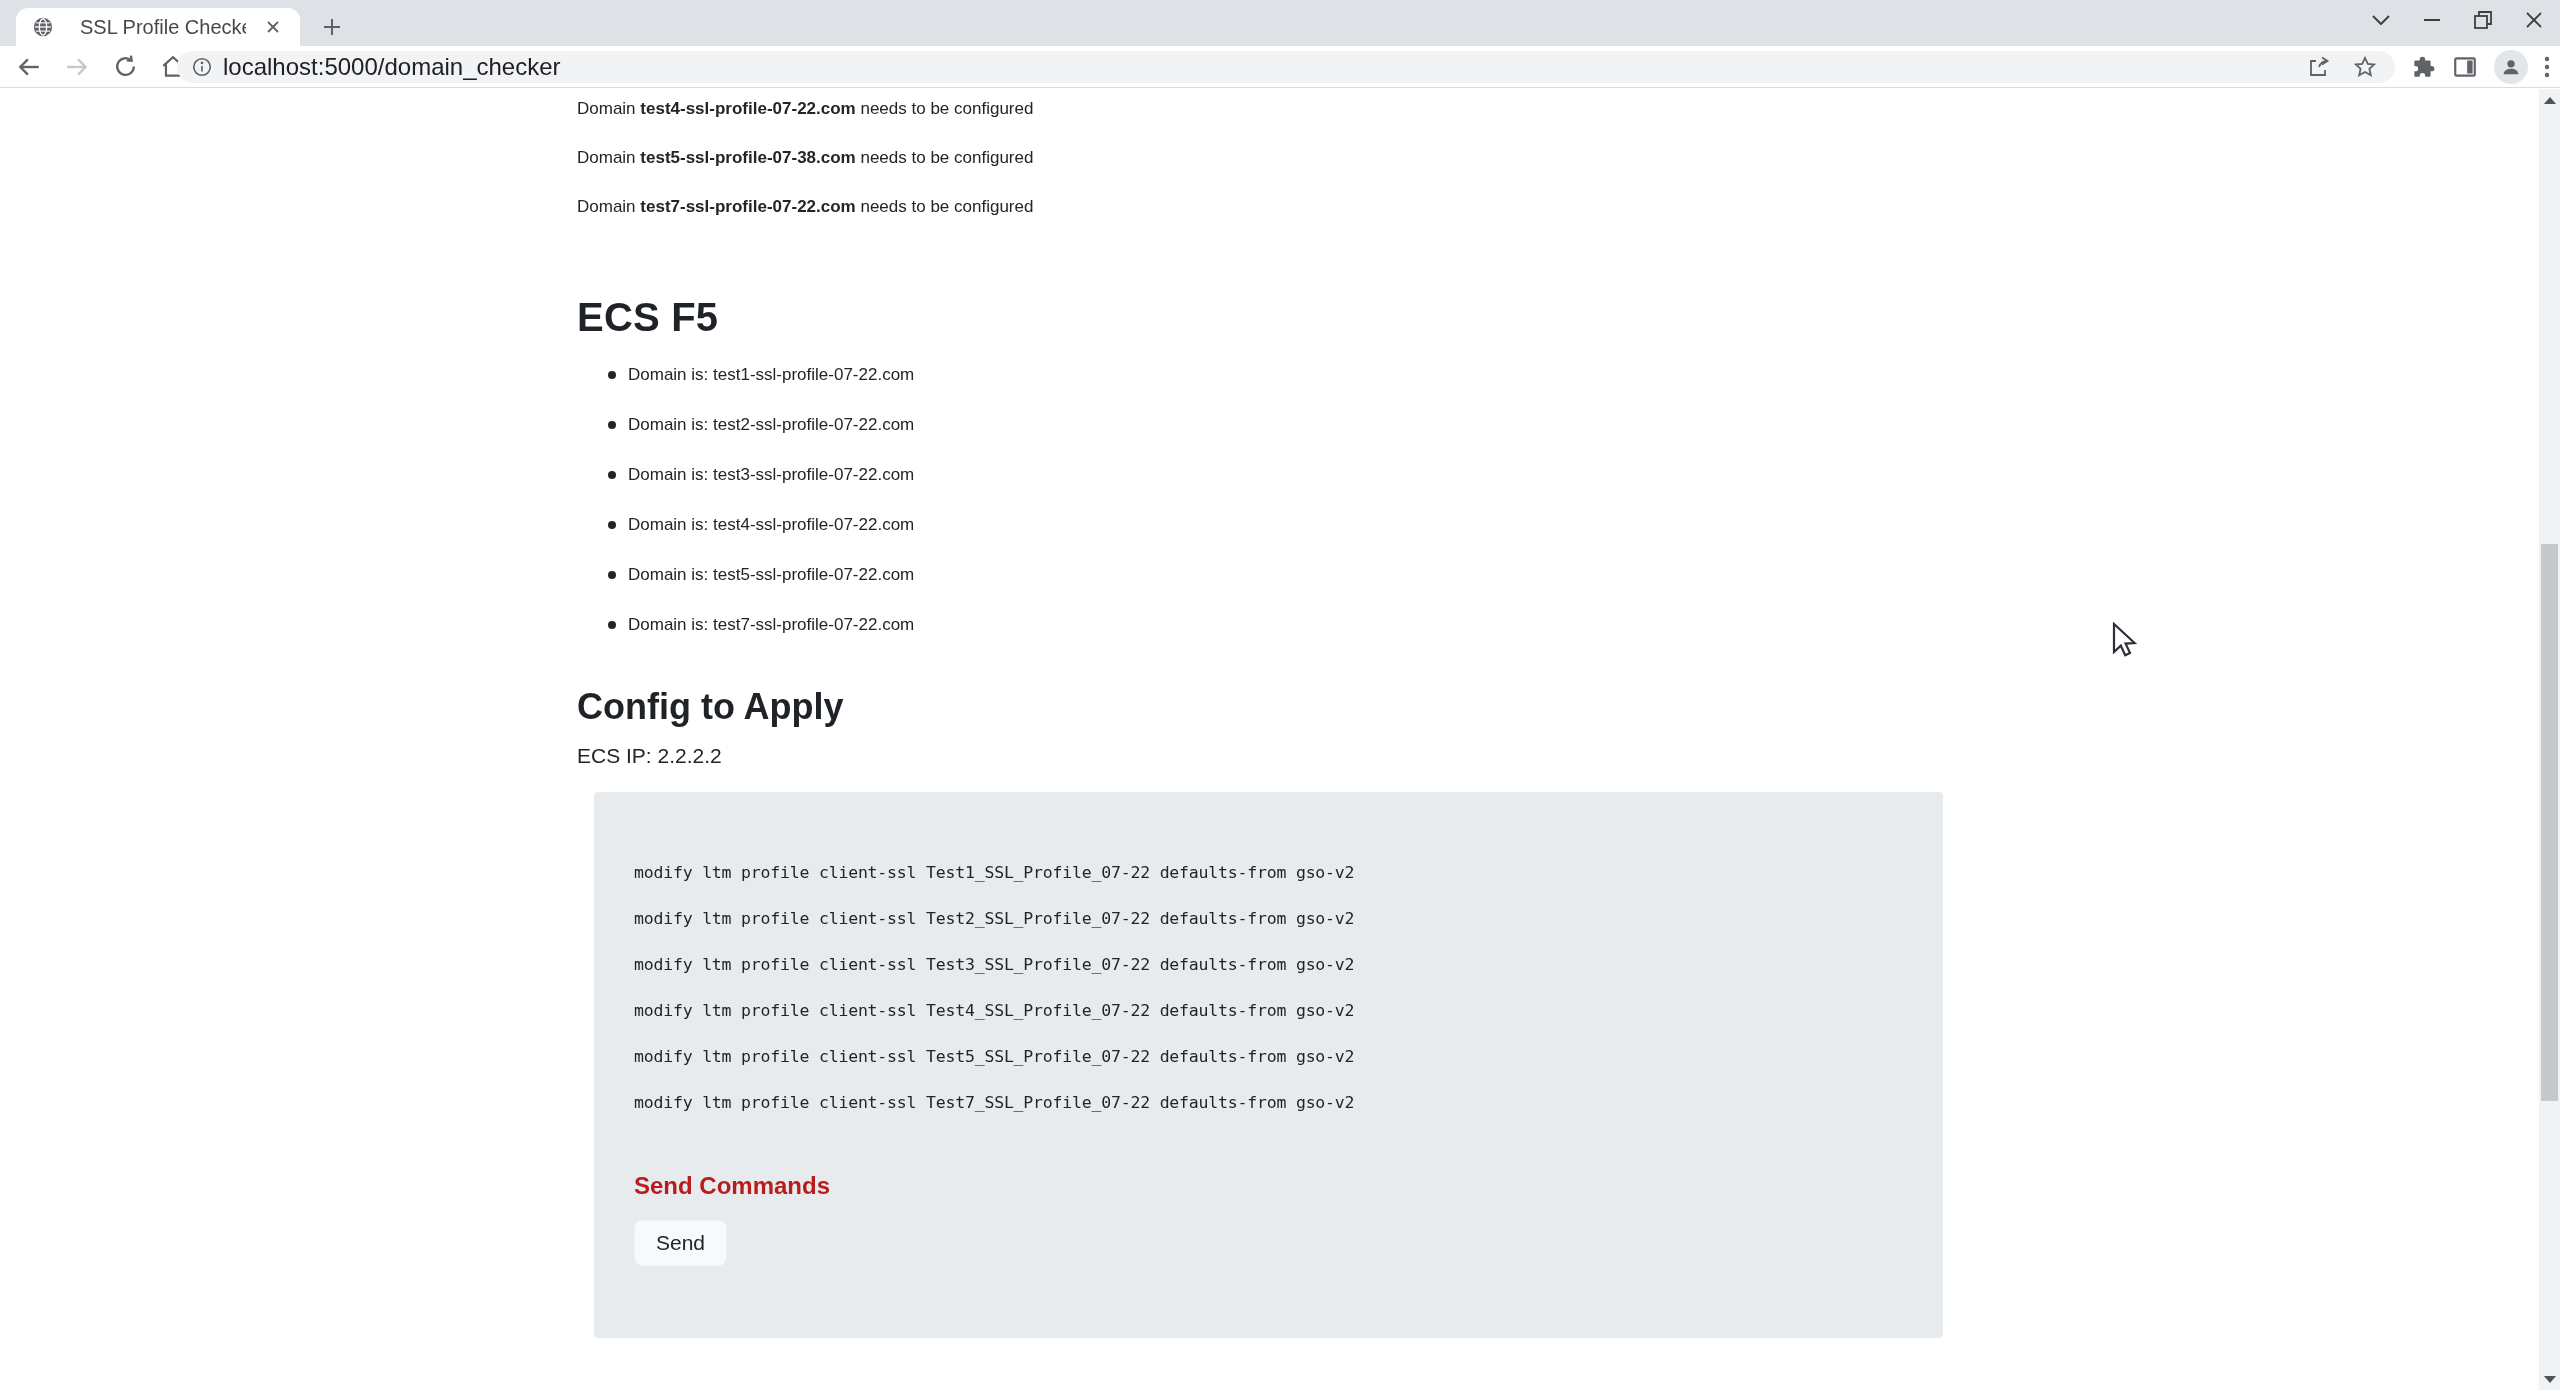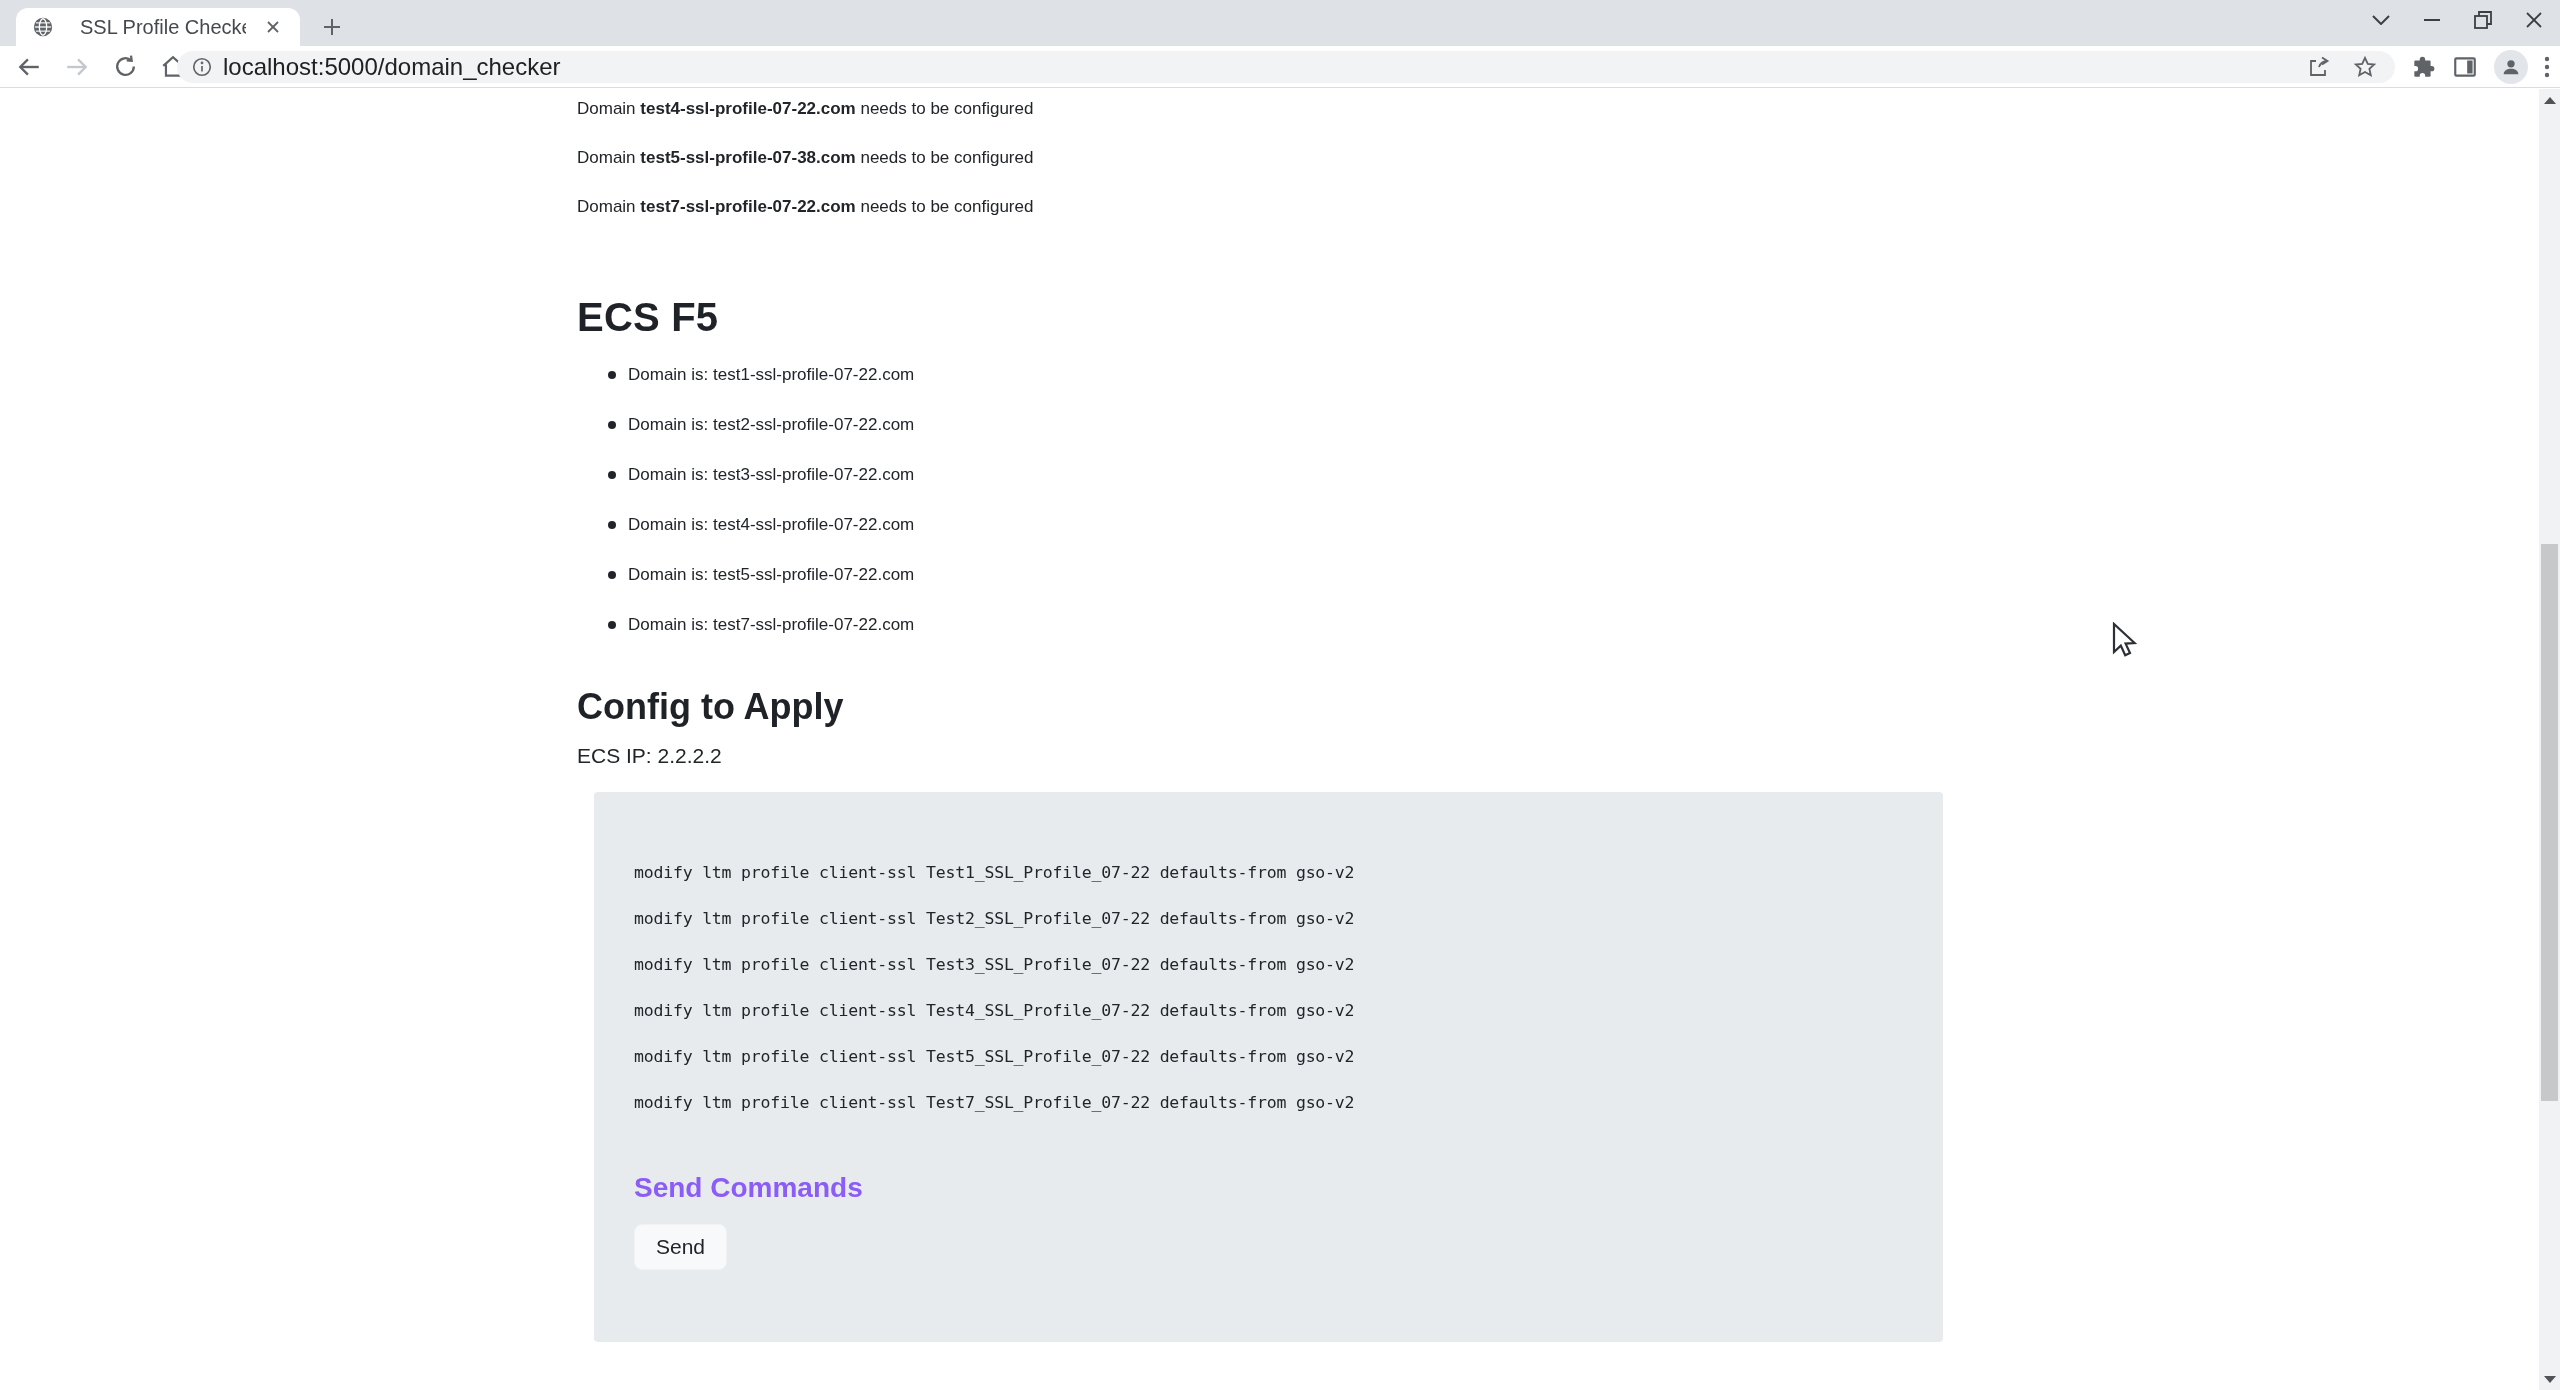--- a/index.html
+++ b/index.html
@@ -75,21 +75,21 @@
   h2.config { font-size: 36px; font-weight: 700; color: #1f2328; margin: 44px 0 0 0; }
   .ecs-ip { font-size: 21px; margin: 16px 0 24px 0; }
 
   .panel {
     margin-left: 17px; width: 1349px; background: #e8ebee; border-radius: 4px;
     padding: 58px 40px 72px 40px;
   }
   .code { font-family: "DejaVu Sans Mono", monospace; font-size: 16.5px; color: #212529; }
   .code-line { line-height: 46px; white-space: pre; letter-spacing: -0.2px; }
 
-  h3.send { font-size: 28px; font-weight: 700; color: #8b5cf6; margin: 46px 0 20px 0; }
+  h3.send { font-size: 24px; font-weight: 700; color: #b91c1c; margin: 46px 0 20px 0; }
   .send-btn {
     font-family: "Liberation Sans", sans-serif;
     font-size: 21px; color: #212529; background: #f8f9fa;
     border: 1px solid #f0f2f4; border-radius: 8px; padding: 10px 21px; cursor: pointer;
   }
 
   
   .scrollbar {
     position: absolute; top: 89px; right: 0; bottom: 0; width: 21px; background: #f1f2f3;
   }

